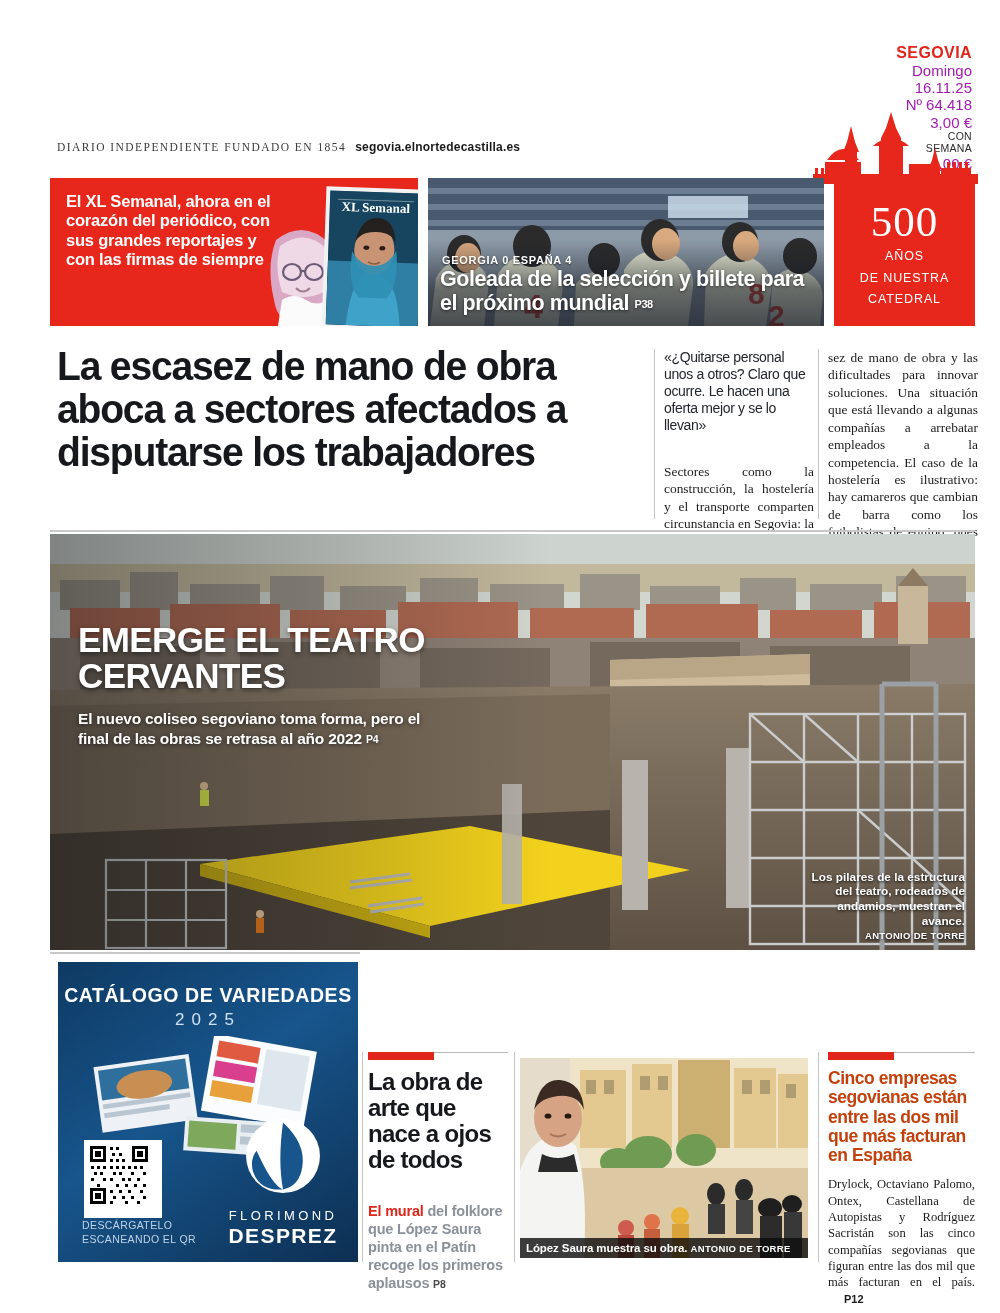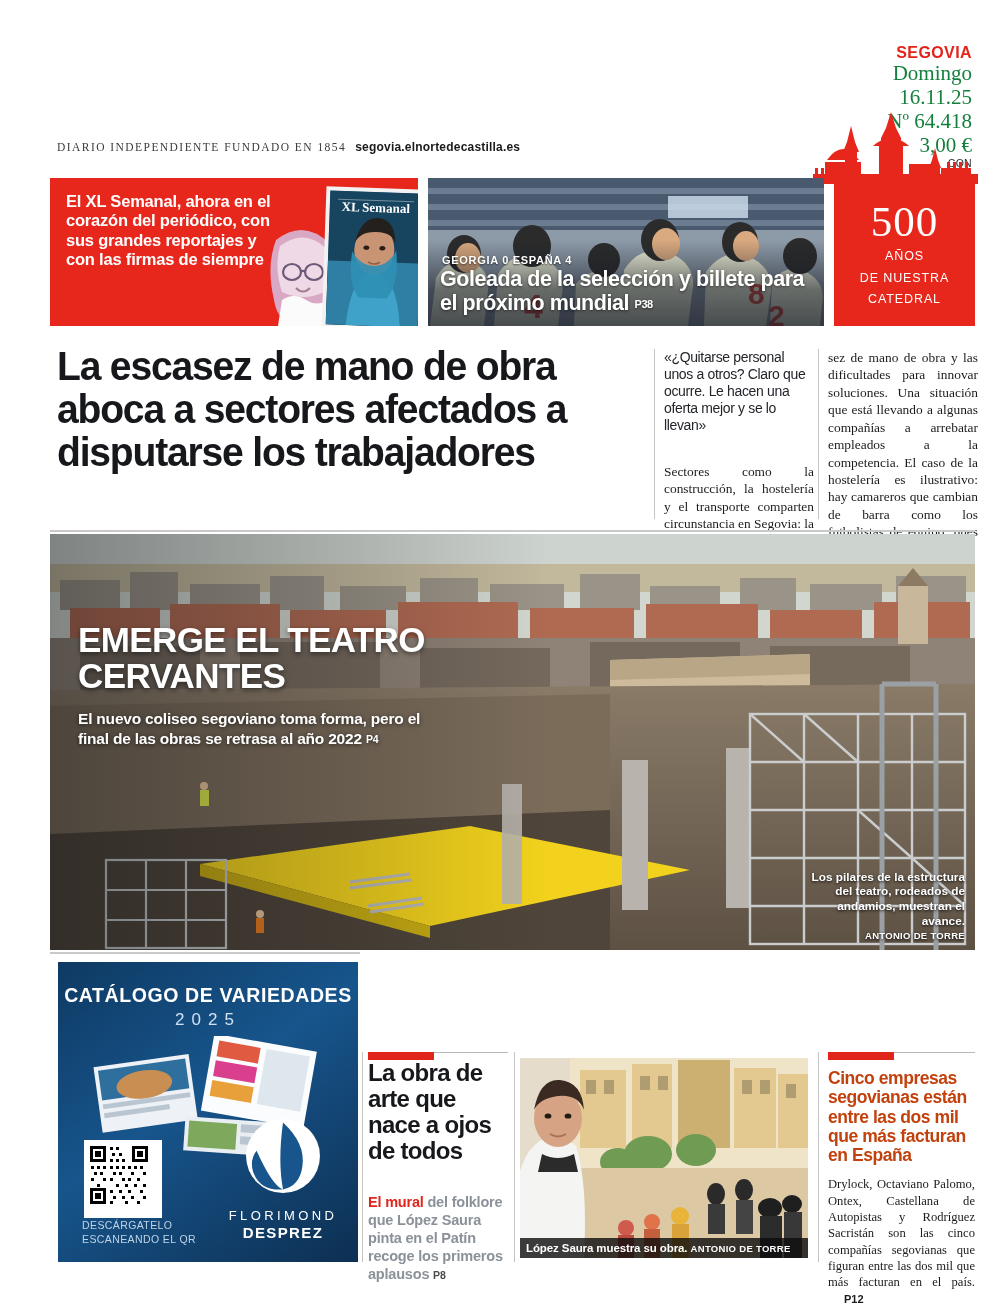--- a/index.html
+++ b/index.html
@@ -26,21 +26,21 @@
     letter-spacing:.2px;color:#1a1a1a;font-size:12px;margin-left:9px;
   }
 
   .datebox{
     position:absolute;right:28px;top:44px;width:150px;
     text-align:right;line-height:1.14;
   }
   .datebox .city{
     color:#e1251b;font-weight:bold;font-size:16px;letter-spacing:.4px;
   }
-  .datebox .dl{font-size:21px;color:#15803d;font-family:Liberation Serif, serif;}
+  .datebox .dl{font-size:15px;color:#a21caf;font-family:Liberation Sans, sans-serif;}
   .datebox .small{font-size:10.5px;color:#2b2b2b;letter-spacing:.3px;}
 
   .cathedral{position:absolute;right:22px;top:112px;width:165px;height:72px;}
   .cathedral svg{display:block;}
 
   
   .strip{position:absolute;left:50px;top:178px;width:925px;height:148px;}
 
   .promo{
     position:absolute;left:0;top:0;width:368px;height:148px;
@@ -160,28 +160,28 @@
   .ad-sc{
     position:absolute;left:24px;top:256px;width:120px;color:#bfd3e6;
     font-size:10.5px;line-height:1.35;letter-spacing:.4px;
   }
   .ad-logo-t1{
     position:absolute;left:160px;top:246px;width:130px;text-align:center;color:#fff;
     font-size:13px;letter-spacing:3.4px;
   }
   .ad-logo-t2{
     position:absolute;left:160px;top:262px;width:130px;text-align:center;color:#fff;
-    font-weight:bold;font-size:15px;letter-spacing:1.4px;
+    font-weight:bold;font-size:21px;letter-spacing:1.4px;
   }
 
   .mid{position:absolute;left:368px;top:1052px;width:140px;}
   .kickbar{width:66px;height:8px;background:#e1251b;}
   .mid-rule,.right-rule{position:absolute;height:1px;background:#b9b9b9;}
   .mid-head{
-    font-weight:bold;font-size:24px;line-height:1.08;
+    margin-top:9px;font-weight:bold;font-size:24px;line-height:1.08;
     letter-spacing:-.7px;color:#16181c;
   }
   .mid-sub{
     margin-top:29px;font-weight:bold;font-size:14.5px;line-height:1.25;
     color:#8a9199;letter-spacing:-.2px;
   }
   .mid-sub .hl{color:#e1251b;}
   .mid-sub .pg{color:#4a4a4a;font-size:10.5px;}
 
   .muralphoto{

